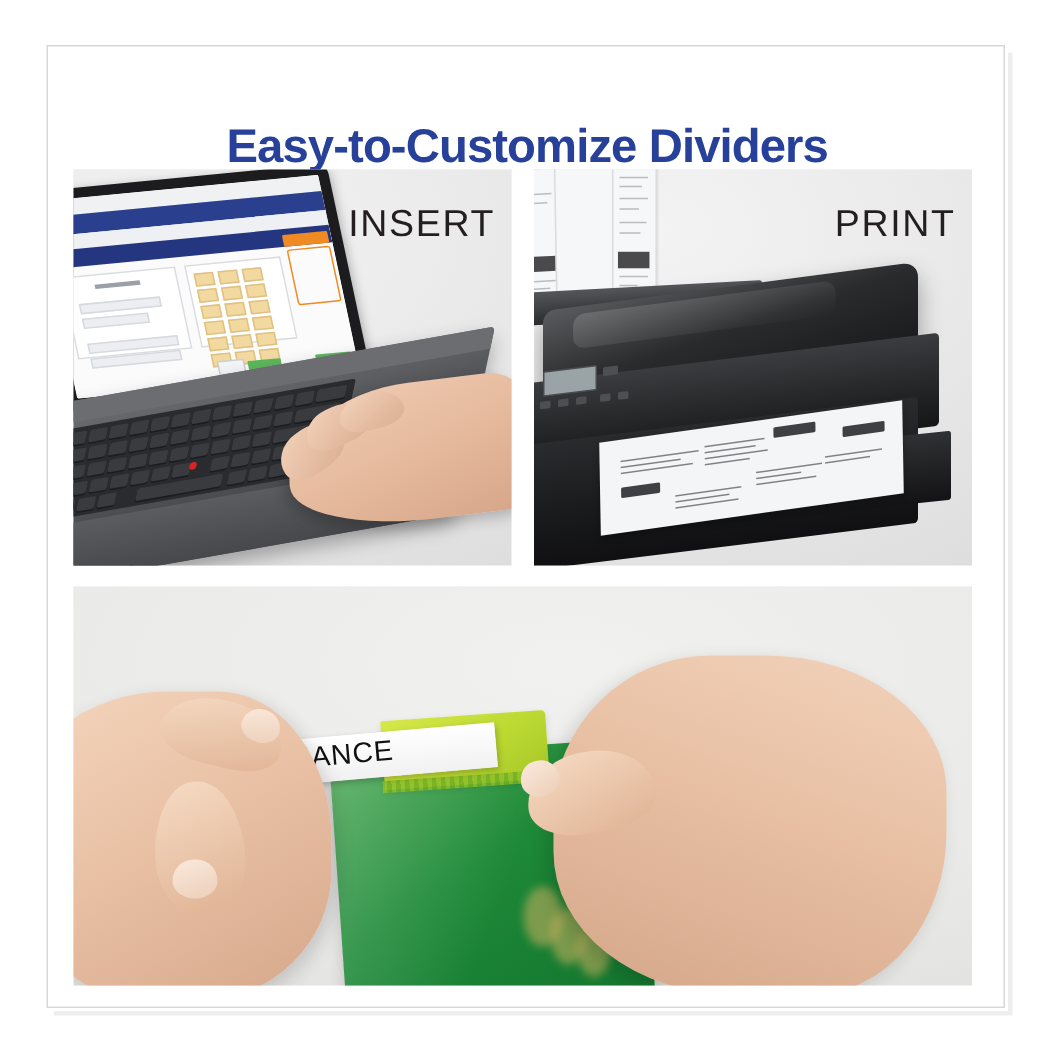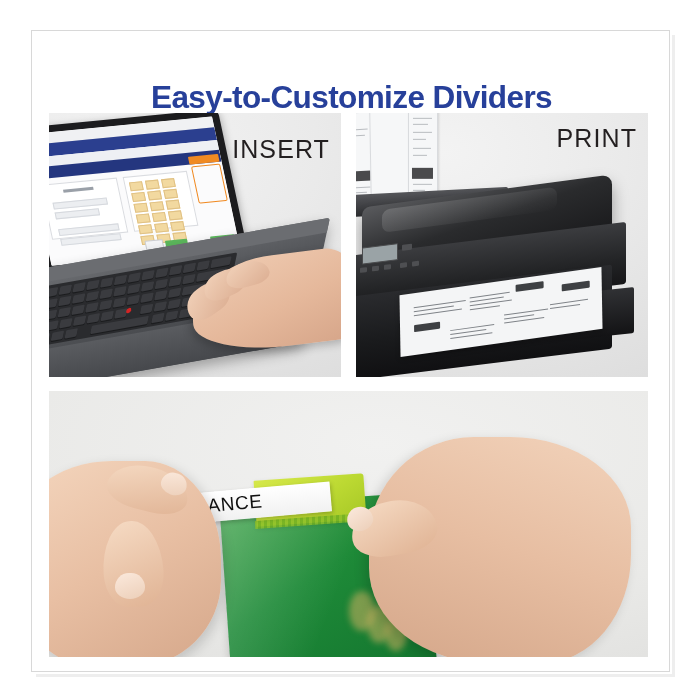--- a/index.html
+++ b/index.html
@@ -38,21 +38,21 @@
   #panel-design{left:17px;top:82px;width:292px;height:264px;}
   #panel-print {left:324px;top:82px;width:292px;height:264px;}
   #panel-insert{left:17px;top:360px;width:599px;height:266px;}
 
   .panel-label{
     position:absolute;color:#231f20;
     font-size:25px;letter-spacing:1.1px;font-weight:400;
     z-index:40;white-space:nowrap;
   }
   #panel-design .panel-label{right:11px;top:22px;}
-  #panel-print  .panel-label{right:11px;top:11px;}
+  #panel-print  .panel-label{right:11px;top:22px;}
   #panel-insert .panel-label{right:14px;top:14px;font-size:26px;}
 
   
   .ph-bg{position:absolute;inset:0;
     background:
       radial-gradient(130% 100% at 30% 15%, #f3f3f3 0%, #eaeaea 48%, #dedede 100%);
   }
 
   
   .lap{position:absolute;left:-8px;top:6px;width:316px;height:262px;}

